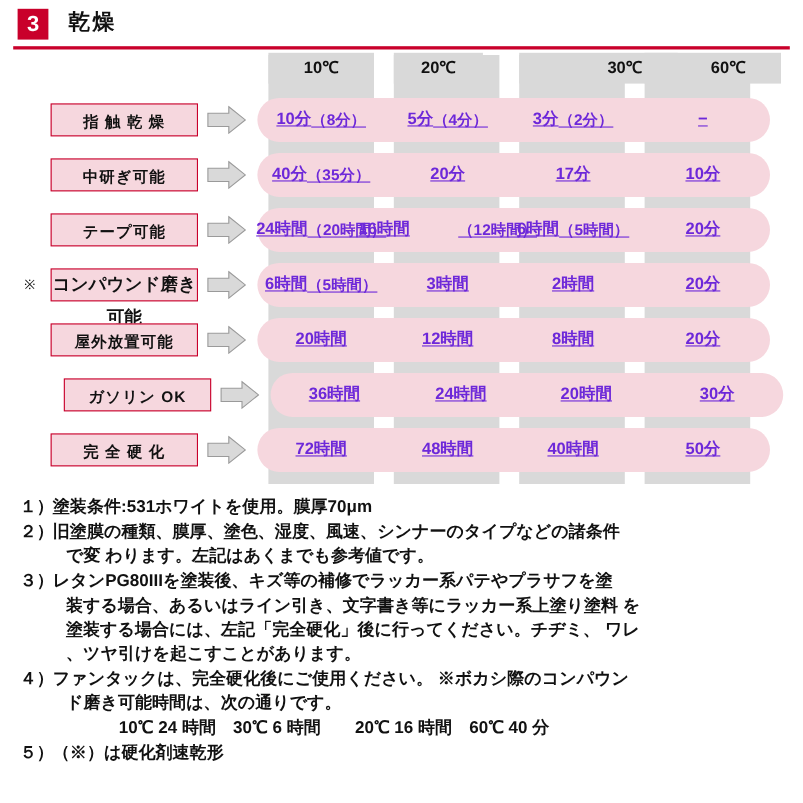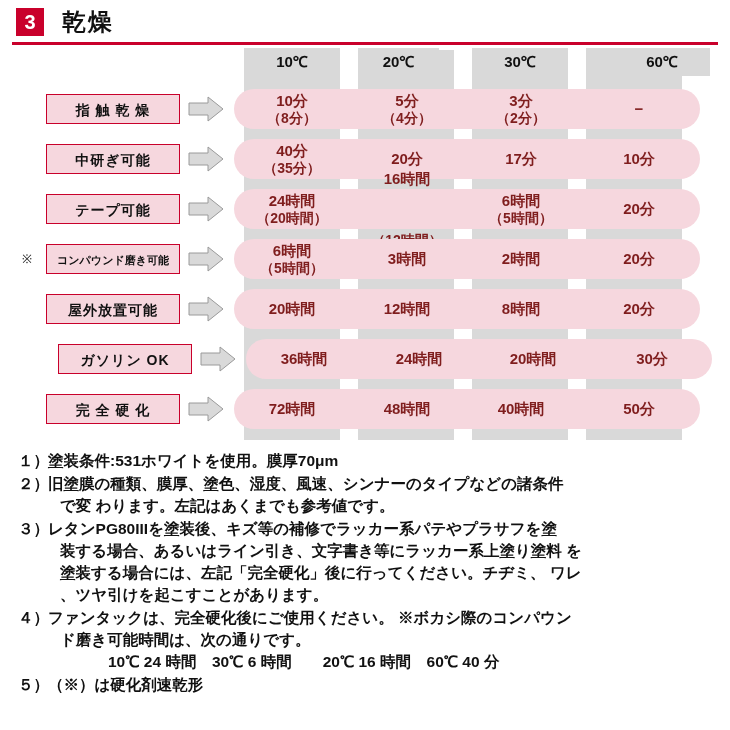--- a/index.html
+++ b/index.html
@@ -42,21 +42,21 @@
     color: #ffffff;
     font-size: 20px;
     font-weight: bold;
     text-align: center;
     line-height: 28px;
   }
   .header-title {
     position: absolute;
     left: 62px;
     top: 6px;
-    font-size: 24px;
+    font-size: 20px;
     font-weight: bold;
     letter-spacing: 2px;
     color: #111111;
   }
 
   
   .table-wrap {
     position: absolute;
     left: 0;
     top: 44px;
@@ -101,21 +101,21 @@
     border: 1px solid #c9002b;
     font-size: 14px;
     font-weight: bold;
     color: #111111;
     text-align: center;
     line-height: 30px;
     letter-spacing: 1px;
     box-sizing: border-box;
   }
   .row-label.small {
-    font-size: 11px;
+    font-size: 16px;
     letter-spacing: 0;
     text-align: center;
   }
   .row-note {
     position: absolute;
     left: 22px;
     top: 14px;
     font-size: 12px;
     color: #111111;
   }
@@ -136,28 +136,29 @@
     top: 3px;
     background: #f6d7de;
     border-radius: 20px;
   }
   .cell {
     position: absolute;
     top: 0;
     height: 40px;
     font-size: 15px;
     font-weight: bold;
-    color: #7f1d1d;
+    color: #6d28d9;
     text-align: center;
     display: flex;
-    flex-direction: column;
+    flex-direction: row;
     justify-content: center;
     align-items: center;
     line-height: 1.15;
     white-space: nowrap;
+    text-decoration: underline;
   }
   .cell .sub {
     font-size: 14px;
     font-weight: bold;
   }
 
   
   .notes {
     position: absolute;
     left: 18px;
@@ -198,21 +199,21 @@
 
 <div class="table-wrap">
 
   <div class="col-band" style="left:244px;width:96px;"></div>
   <div class="col-band" style="left:358px;width:96px;"></div>
   <div class="col-band" style="left:472px;width:96px;"></div>
   <div class="col-band" style="left:586px;width:96px;"></div>
 
   <div class="col-head" style="left:244px;width:96px;top:4px;">10℃</div>
   <div class="col-head" style="left:358px;width:81px;top:4px;">20℃</div>
-  <div class="col-head" style="left:472px;width:96px;top:4px;">30℃</div>
+  <div class="col-head" style="left:472px;width:96px;top:4px;padding-left:48px;">30℃</div>
   <div class="col-head" style="left:586px;width:96px;top:4px;padding-left:28px;">60℃</div>
 
   <div class="row" style="top:42px;">
     <div class="row-label">指 触 乾 燥</div>
     <div class="arrow">
       <svg width="36" height="26" viewBox="0 0 36 26">
           <polygon points="1,7 20,7 20,1 35,13 20,25 20,19 1,19" fill="#d9d9d9" stroke="#9a9a9a" stroke-width="1"></polygon>
         </svg>
     </div>
     <div class="pill">

